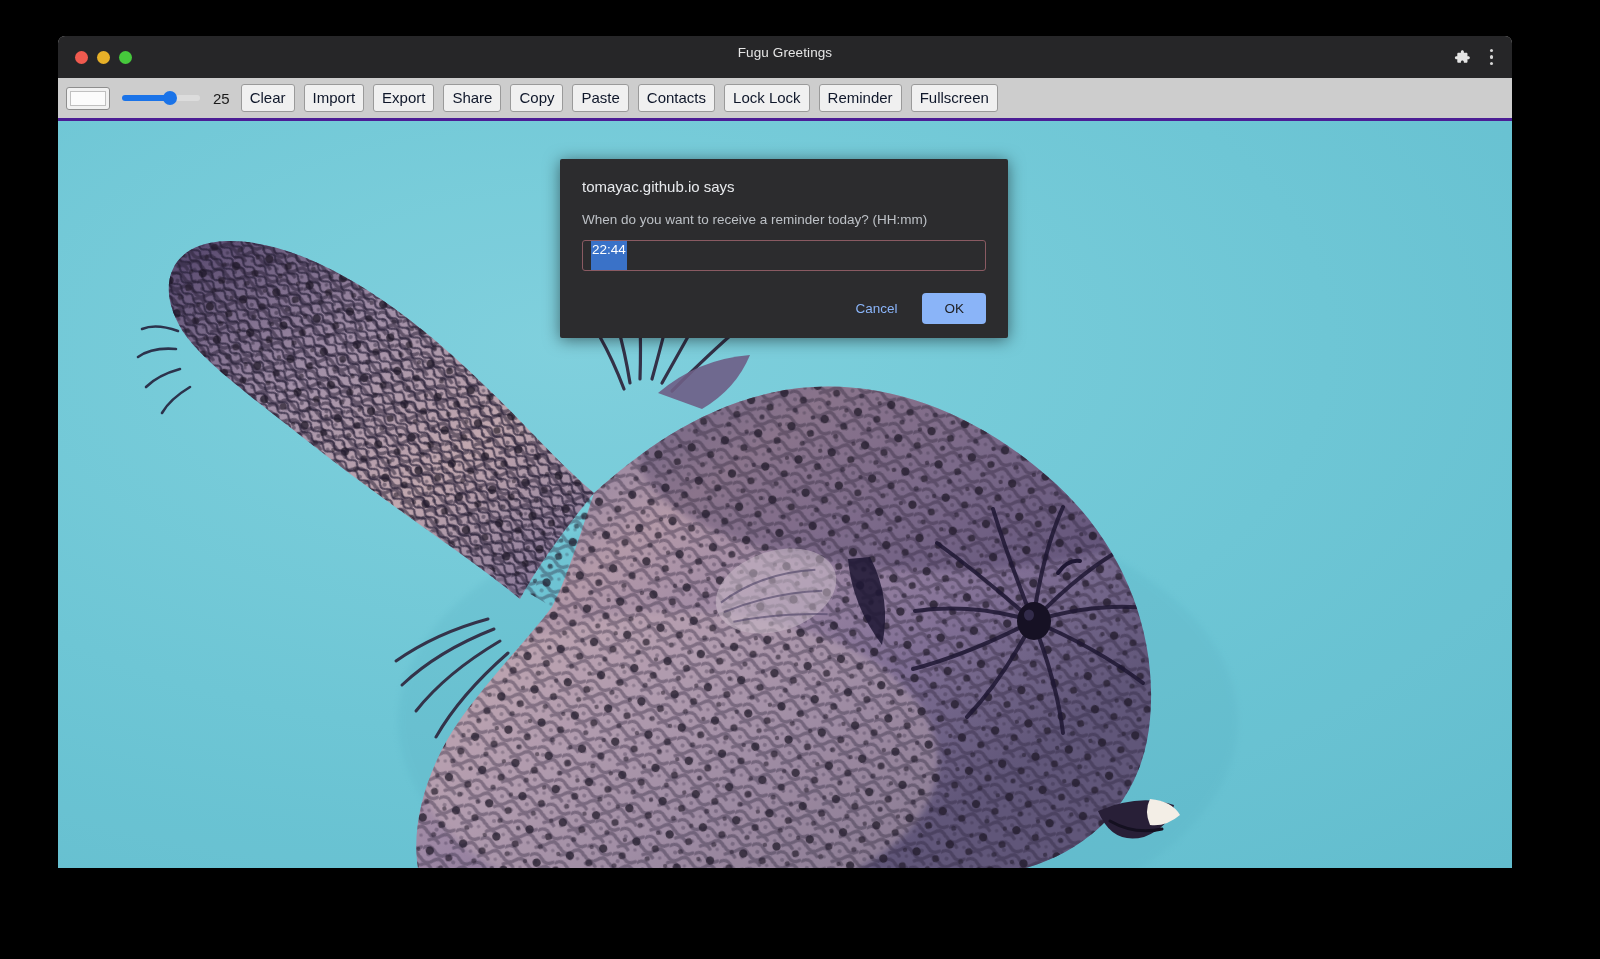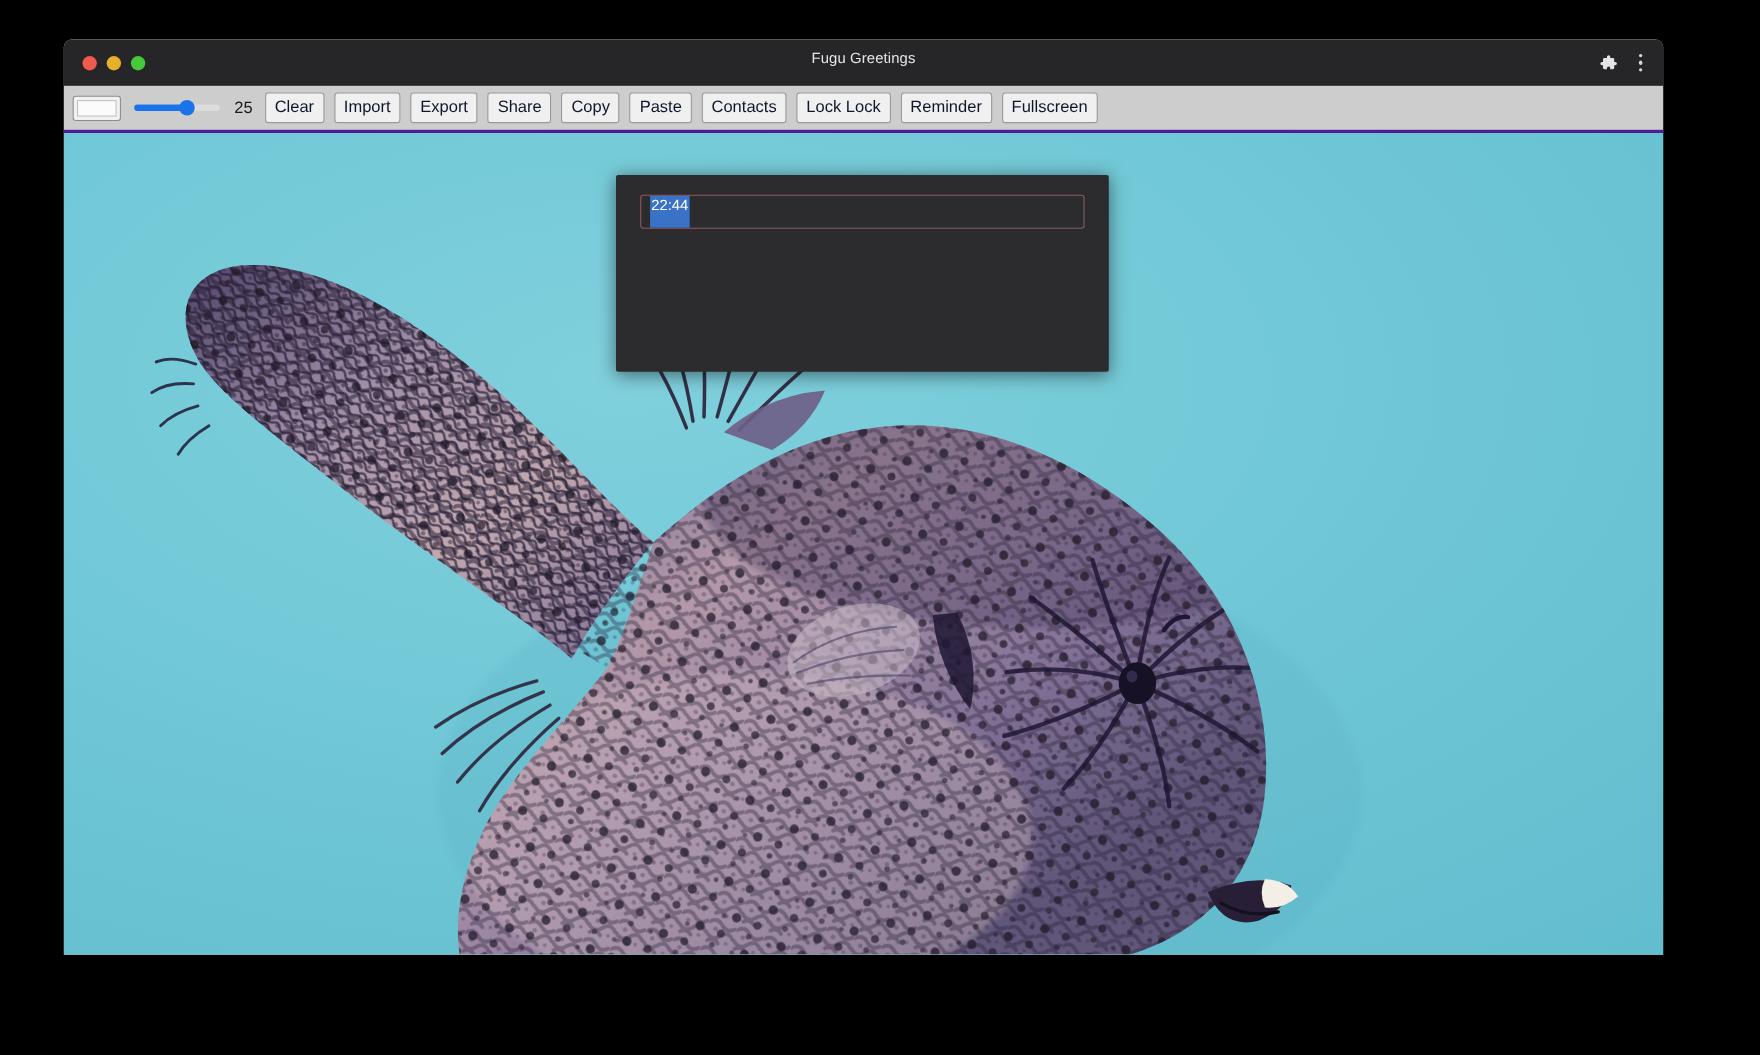--- a/index.html
+++ b/index.html
@@ -392,20 +392,26 @@
 
           <path d="M1000 452 q10 -14 22 -12" stroke="#1a1330" stroke-width="4" fill="none" stroke-linecap="round"></path>
         </g>
 
         <path d="M600 272 q40 -34 92 -38 q-14 34 -48 54 z" fill="#6b5c84" opacity=".9"></path>
 
         <rect width="1454" height="747" fill="#ffffff" opacity=".018"></rect>
       </svg>
 
       <div id="js-dialog">
+        <div id="dialog-origin">tomayac.github.io says</div>
+        <div id="dialog-message">When do you want to receive a reminder today? (HH:mm)</div>
         <div id="dialog-input">
           <span id="dialog-input-value">22:44</span>
         </div>
+        <div id="dialog-buttons">
+          <button id="cancel-button">Cancel</button>
+          <button id="ok-button">OK</button>
+        </div>
       </div>
 
     </div>
   </div>
 </div>
 
 </body></html>

